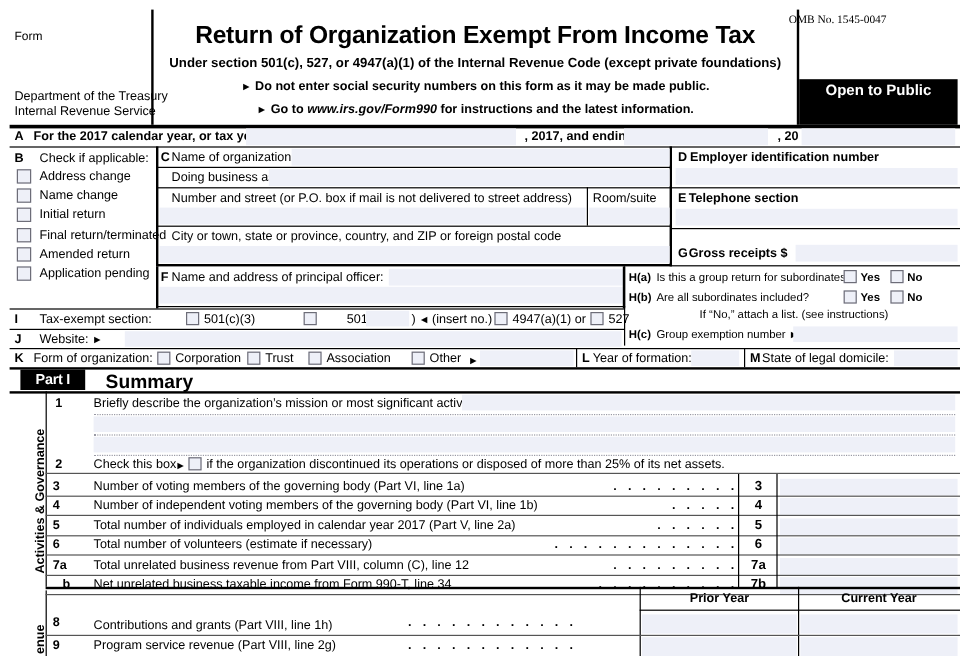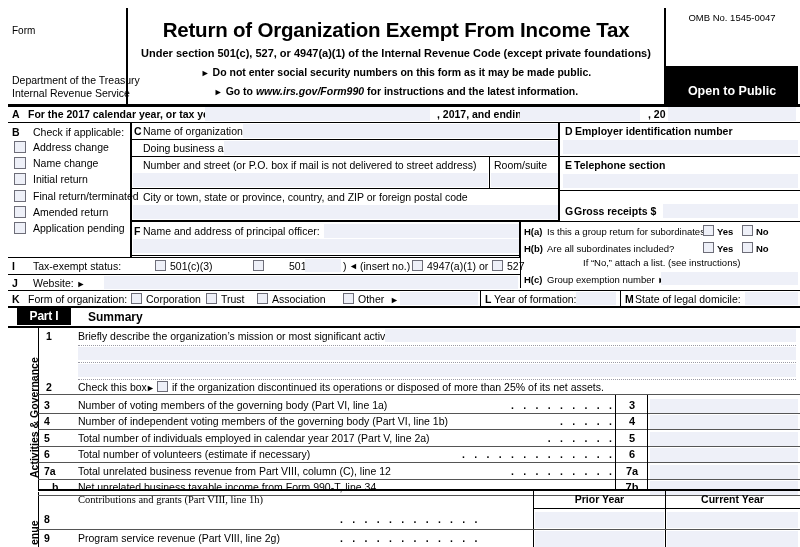--- a/index.html
+++ b/index.html
@@ -53,27 +53,27 @@
   .omb{font-size:9.5px;}
   .yr-wrap{font-size:30px;font-weight:bold;line-height:1;letter-spacing:-1px;}
   .yr-out{
     color:#fff;
     -webkit-text-stroke:1.4px #000;
     paint-order:stroke fill;
   }
   .openpub{
     background:#000;color:#fff;font-weight:bold;
     font-size:12.5px;text-align:center;line-height:1.12;
-    padding-top:18px;
+    padding-top:2px;
   }
   .parttag{
     background:#000;color:#fff;font-weight:bold;font-size:12px;
     text-align:center;line-height:16px;letter-spacing:-0.2px;
   }
-  .summary-lbl{font-weight:bold;font-size:12px;}
+  .summary-lbl{font-weight:bold;font-size:16px;}
   .tri{font-size:9px;}
 </style>
 </head>
 <body>
 
 <div id="form990">
 
   <div class="abs" style="left:12px;top:20px;">
     <span class="form-word">Form</span>
   </div>
@@ -92,21 +92,21 @@
   <div class="abs title-sub2" style="left:130px;top:66px;width:532px;text-align:center;">
     <span class="tri">►</span>
     <span>Do not enter social security numbers on this form as it may be made public.</span>
   </div>
 
   <div class="abs title-sub2" style="left:130px;top:85px;width:532px;text-align:center;">
     <span class="tri">►</span>
     <span>Go to </span><span class="i b">www.irs.gov/Form990</span><span> for instructions and the latest information.</span>
   </div>
 
-  <div class="abs omb ctr" style="left:666px;top:12px;width:132px;">OMB No. 1545-0047</div>
+  <div class="abs omb ctr" style="left:632px;top:12px;width:132px;font-family:Liberation Serif, serif;">OMB No. 1545-0047</div>
   <div class="abs openpub" style="left:666px;top:66px;width:132px;height:38px;">
     <div>Open to Public</div>
   </div>
 
   <div class="hdr-rule" style="left:8px;top:104px;width:792px;height:2.5px;"></div>
 
   <div class="abs b txt" style="left:12px;top:109px;">A</div>
   <div class="abs b txt" style="left:28px;top:109px;">For the 2017 calendar year, or tax year beginning</div>
   <div class="abs fill" style="left:205px;top:107px;width:225px;height:14px;"></div>
   <div class="abs b txt" style="left:437px;top:109px;">, 2017, and ending</div>
@@ -202,21 +202,21 @@
   <div class="abs b" style="left:524px;top:274px;font-size:9.5px;">H(c)</div>
   <div class="abs" style="left:547px;top:274px;font-size:9.5px;white-space:nowrap;">
     <span>Group exemption number</span>
     <span class="b tri">►</span>
   </div>
   <div class="abs fill" style="left:661px;top:272px;width:137px;height:13px;"></div>
   <div class="abs" style="left:520px;top:222px;width:1.2px;height:66px;background:#000;"></div>
 
   <div class="abs" style="left:8px;top:257px;width:512px;height:1.2px;background:#000;"></div>
   <div class="abs b txt" style="left:12px;top:261px;">I</div>
-  <div class="abs txt" style="left:33px;top:261px;">Tax-exempt status:</div>
+  <div class="abs txt" style="left:33px;top:261px;">Tax-exempt section:</div>
 
   <div class="cbox" style="left:155px;top:260px;width:11px;height:11px;"></div>
   <div class="abs txt" style="left:170px;top:261px;">501(c)(3)</div>
 
   <div class="cbox" style="left:253px;top:260px;width:11px;height:11px;"></div>
   <div class="abs txt" style="left:252px;top:261px;margin-left:37px;">501(c) (</div>
   <div class="abs fill" style="left:305px;top:259px;width:36px;height:13px;"></div>
   <div class="abs txt" style="left:343px;top:261px;">)</div>
   <div class="abs b" style="left:349px;top:261px;font-size:9px;">◄</div>
   <div class="abs txt" style="left:360px;top:261px;">(insert no.)</div>
@@ -337,21 +337,21 @@
   <div class="abs" style="left:38px;top:489px;width:762px;height:1.5px;background:#000;"></div>
   <div class="abs" style="left:533px;top:489px;width:1.2px;height:58px;background:#000;"></div>
   <div class="abs" style="left:665px;top:489px;width:1.2px;height:58px;background:#000;"></div>
 
   <div class="abs b ctr txt" style="left:535px;top:494px;width:129px;">Prior Year</div>
   <div class="abs b ctr txt" style="left:667px;top:494px;width:131px;">Current Year</div>
   <div class="abs" style="left:533px;top:508px;width:267px;height:1.2px;background:#000;"></div>
 
   <div id="revenue-lines">
       <div class="abs b txt" style="left: 44px; top: 514px;">8</div>
-      <div class="abs txt" style="left: 78px; top: 494px; font-family: Liberation Serif, serif;">Contributions and grants (Part VIII, line 1h)</div>
+      <div class="abs txt" style="left: 78px; top: 516px;">Contributions and grants (Part VIII, line 1h)</div>
       <div class="abs txt leader" style="left: 340px; top: 514px;">. . . . . . . . . . . .</div>
       <div class="abs fill" style="left: 535px; top: 512px; width: 129px; height: 16px;"></div>
       <div class="abs fill" style="left: 667px; top: 512px; width: 131px; height: 16px;"></div>
       <div class="abs" style="left: 38px; top: 529px; width: 762px; height: 1px; background: rgb(85, 85, 85);"></div>
       <div class="abs b txt" style="left: 44px; top: 533px;">9</div>
       <div class="abs txt" style="left: 78px; top: 533px;">Program service revenue (Part VIII, line 2g)</div>
       <div class="abs txt leader" style="left: 340px; top: 533px;">. . . . . . . . . . . .</div>
       <div class="abs fill" style="left: 535px; top: 531px; width: 129px; height: 16px;"></div>
       <div class="abs fill" style="left: 667px; top: 531px; width: 131px; height: 16px;"></div>
     </div>

